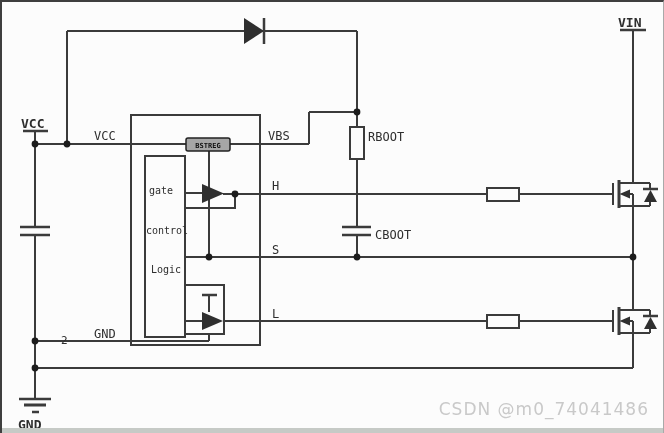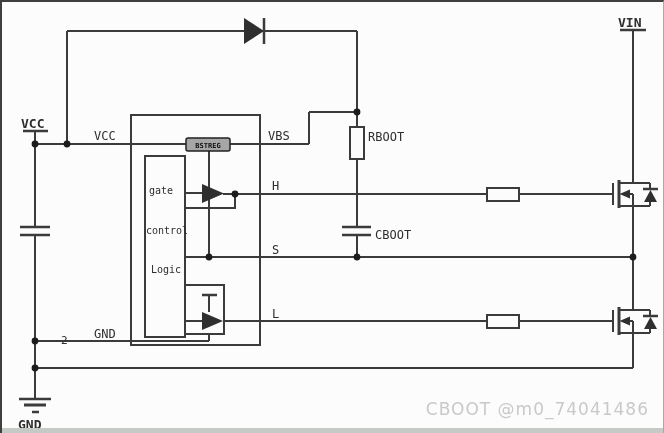--- a/index.html
+++ b/index.html
@@ -180,15 +180,15 @@
     <text class="t11" x="59" y="342">2</text>
 
     <text class="t12" x="366" y="139">RBOOT</text>
     <text class="t12" x="373" y="237">CBOOT</text>
 
     <text class="t10" x="147" y="192">gate</text>
     <text class="t10" x="144" y="232">control</text>
     <text class="t10" x="149" y="271">Logic</text>
   </svg>
 
-  <div id="watermark">CBOOT @m0_74041486</div>
+  <div id="watermark">CSDN @m0_74041486</div>
   <div id="bottom-strip"></div>
 </div>
 
 </body></html>

